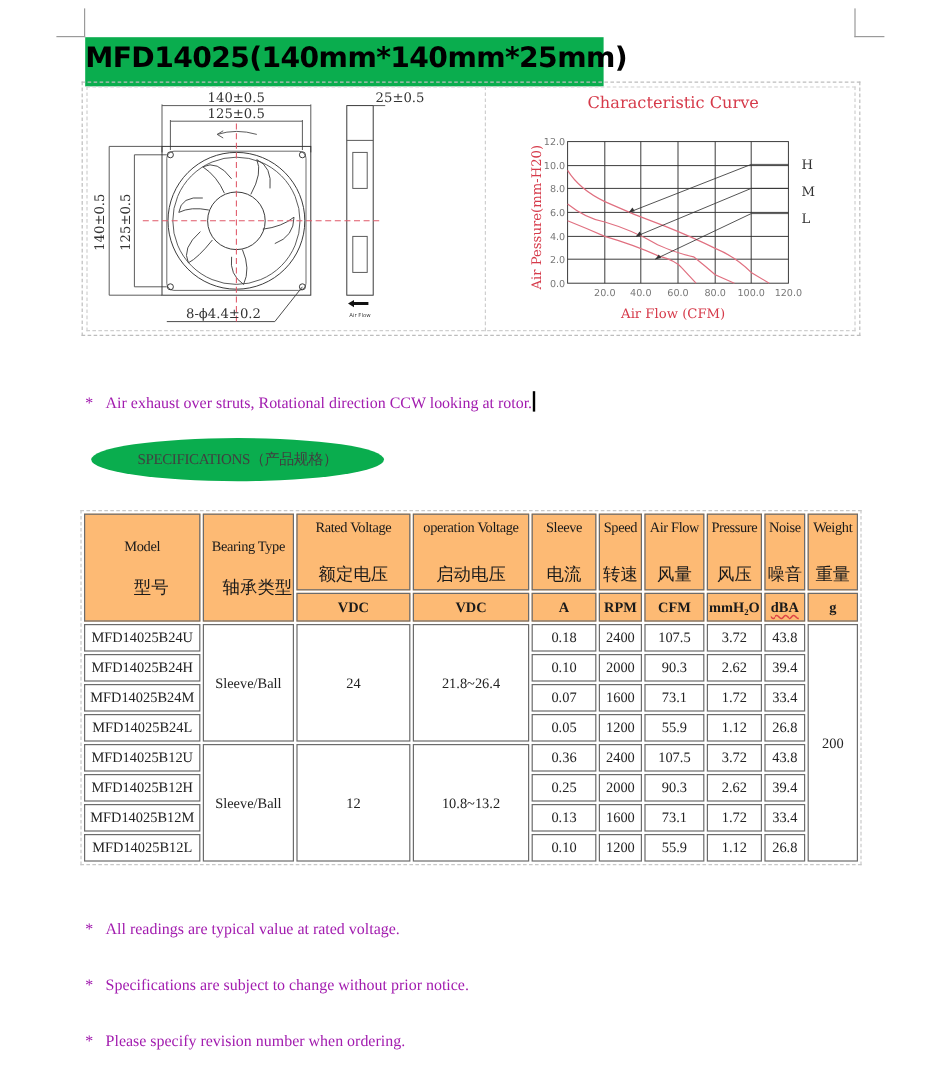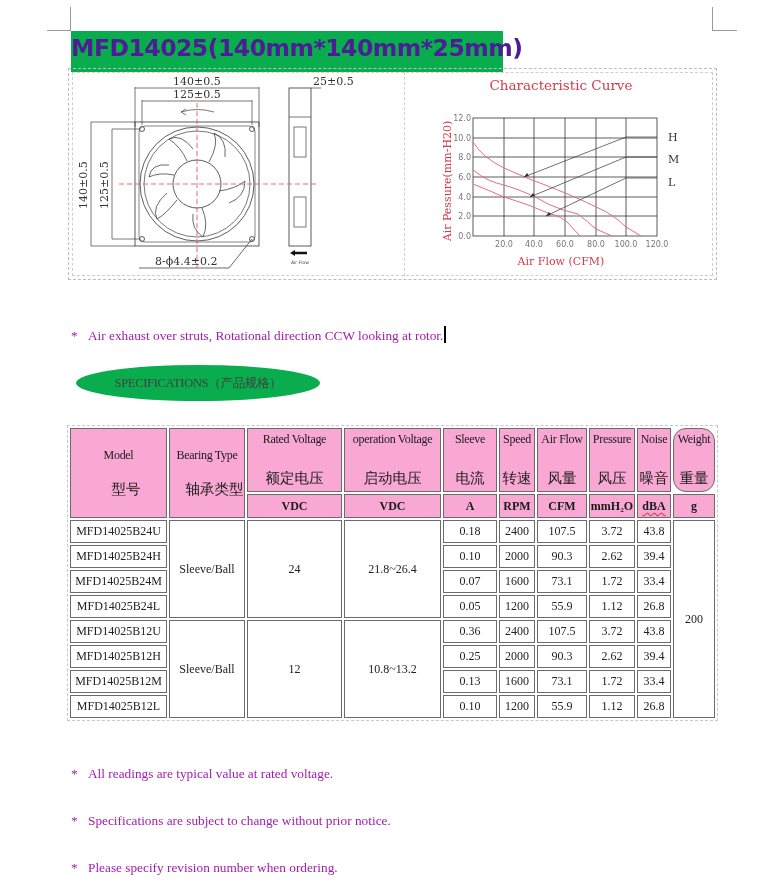--- a/index.html
+++ b/index.html
@@ -1,34 +1,34 @@
 <!DOCTYPE html>
 <html><head>
 <meta charset="utf-8">
 <style>
   html, body { margin:0; padding:0; background:#ffffff; }
   body { width:782px; height:893px; position:relative; overflow:hidden; font-family:"Liberation Serif", serif; color:#111; }
   .corner { position:absolute; border-color:#9a9a9a; border-style:solid; border-width:0; }
   .corner.tl { left:47px; top:7px; width:23px; height:23px; border-right-width:1px; border-bottom-width:1px; }
   .corner.tr { left:712px; top:7px; width:24px; height:23px; border-left-width:1px; border-bottom-width:1px; }
   .title-band { position:absolute; left:71px; top:31px; width:432px; height:41px; background:#0aad4e; }
-  .title-text { position:absolute; left:0; top:3px; width:432px; font-family:"DejaVu Sans", sans-serif; font-weight:bold; font-size:23.5px; letter-spacing:-0.5px; color:#4c1d95; text-align:center; white-space:nowrap; }
+  .title-text { position:absolute; left:0; top:3px; width:432px; font-family:"DejaVu Sans", sans-serif; font-weight:bold; font-size:23.5px; letter-spacing:-0.5px; color:#000000; text-align:center; white-space:nowrap; }
   .frame { position:absolute; left:68px; top:68px; width:649px; height:212px; border:1px dashed #bdbdbd; box-sizing:border-box; }
   .frame-inner { position:absolute; left:3px; top:3px; right:3px; bottom:3px; border:1px dashed #cfcfcf; }
   .divider { position:absolute; left:335px; top:3px; bottom:3px; width:0; border-left:1px dashed #cfcfcf; }
   .drawing { position:absolute; left:0; top:0; }
   .chart { position:absolute; left:337px; top:0; }
   .note { position:absolute; left:71px; font-size:13.3px; color:#a21caf; white-space:nowrap; }
   .note .star { display:inline-block; width:17px; }
   .cursor { display:inline-block; width:2px; height:17px; background:#000; vertical-align:-3px; margin-left:1px; }
   .spec-pill { position:absolute; left:76px; top:365px; width:244px; height:36px; border-radius:50%; background:#0aad4e; }
   .spec-pill span { position:absolute; left:0; right:0; top:10px; text-align:center; font-size:12.5px; color:#404040; letter-spacing:-0.3px; }
   table.spec { position:absolute; left:67px; top:425px; border-collapse:separate; border-spacing:2px; border:1px dashed #c8c8c8; }
   table.spec td { border:1px solid #6b6b6b; padding:0; text-align:center; vertical-align:middle; font-size:12px; color:#222; }
-  table.spec td.h { background:#f9a8d4; border-color:#6b6b6b; color:#1a1a1a; }
+  table.spec td.h { background:#fdba74; border-color:#6b6b6b; color:#1a1a1a; }
   .h .en { display:block; font-size:12px; letter-spacing:-0.3px; }
   .h .zh { display:block; font-family:"DejaVu Sans", sans-serif; font-size:14.5px; margin-top:22px; }
   .h .zh-low { margin-top:17px;padding-left:15px; }
   .unit { font-size:12px; }
   .dba { text-decoration:underline wavy #d44; text-underline-offset:2px; }
 </style>
 </head>
 <body>
 
 <div class="corner tl"></div>
@@ -205,21 +205,21 @@
           <span class="zh">风量</span>
         </td>
     <td class="h" style="width:44px;">
           <span class="en">Pressure</span>
           <span class="zh">风压</span>
         </td>
     <td class="h" style="width:32px;">
           <span class="en">Noise</span>
           <span class="zh">噪音</span>
         </td>
-    <td class="h" style="width:40px;border-radius:13px;">
+    <td class="h" style="width:40px;">
           <span class="en">Weight</span>
           <span class="zh">重量</span>
         </td>
   </tr>
   <tr style="height:24px;font-weight:bold;">
     <td class="h unit">VDC</td>
     <td class="h unit">VDC</td>
     <td class="h unit">A</td>
     <td class="h unit">RPM</td>
     <td class="h unit">CFM</td>

